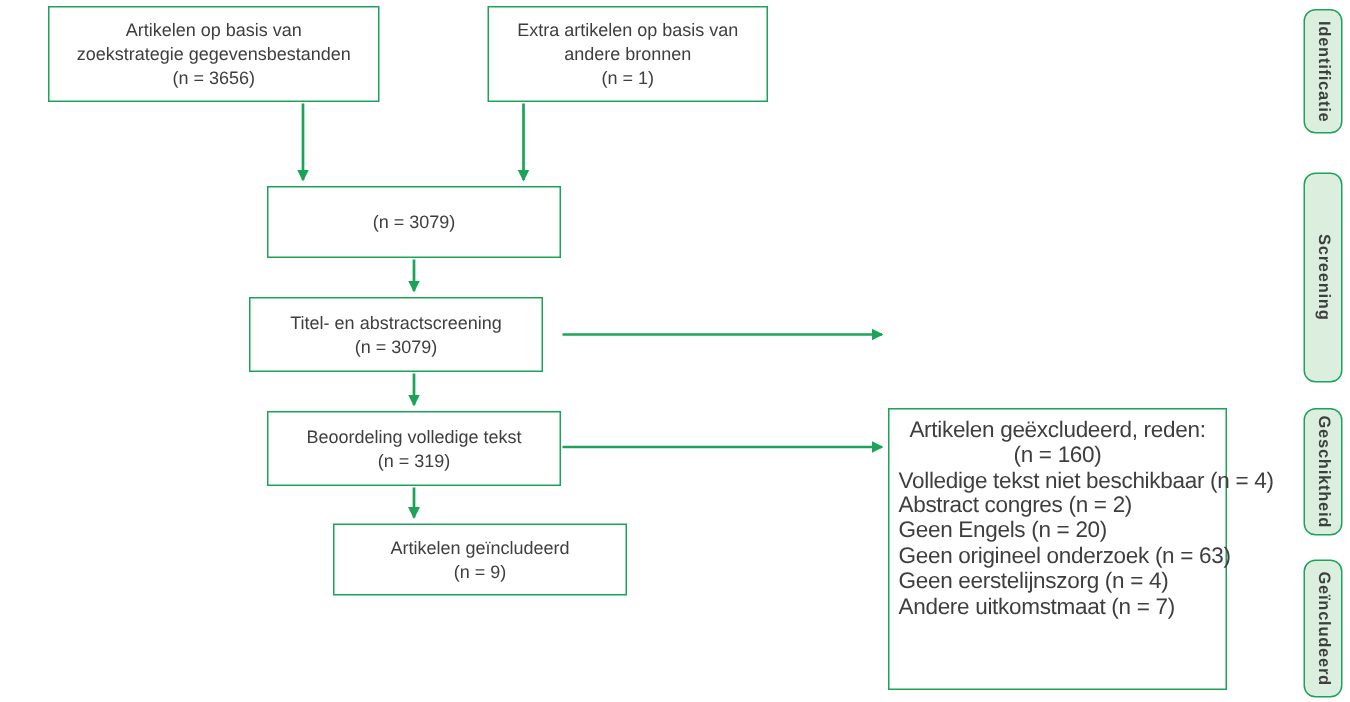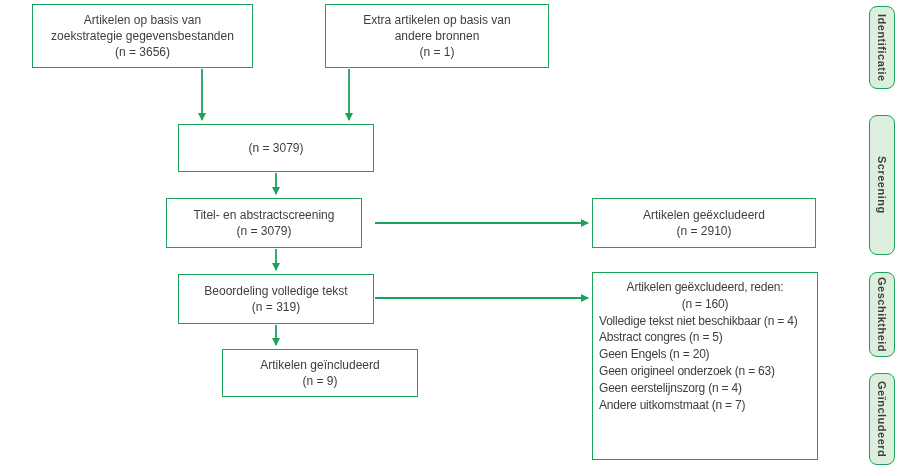--- a/index.html
+++ b/index.html
@@ -22,21 +22,21 @@
     text-align:center;
     font-size:12px; line-height:16px;
     font-weight:500;
   }
   .box .ln { white-space:nowrap; }
   .reasons {
     justify-content:flex-start;
     align-items:stretch;
     text-align:left;
     padding:6px 6px 4px 6px;
-    font-size:12px; line-height:16.8px;
+    font-size:15px; line-height:16.8px;
     letter-spacing:-0.2px;
   }
   .reasons .ctr { text-align:center; }
   .reasons .item { white-space:nowrap; }
   .stage {
     position:absolute;
     left:869px; width:26px;
     background:#dceede;
     border:1.5px solid #1ca35a;
     border-radius:8px;
@@ -73,21 +73,21 @@
       <line x1="375" y1="298" x2="588" y2="298" marker-end="url(#ah)"></line>
     </g>
   </svg>
 
   <div class="box" style="left:4px; top:4px; width:221px; height:64px;margin-left:28px;">
     <div class="ln">Artikelen op basis van</div>
     <div class="ln">zoekstrategie gegevensbestanden</div>
     <div class="ln">(n = 3656)</div>
   </div>
 
-  <div class="box" style="left:325px; top:4px; width:224px; height:64px;">
+  <div class="box" style="left:325px; top:4px; width:187px; height:64px;">
     <div class="ln">Extra artikelen op basis van</div>
     <div class="ln">andere bronnen</div>
     <div class="ln">(n = 1)</div>
   </div>
 
   <div class="box" style="left:178px; top:124px; width:196px; height:48px;">
     <div class="ln">(n = 3079)</div>
   </div>
 
   <div class="box" style="left:166px; top:198px; width:196px; height:50px;">
@@ -98,30 +98,26 @@
   <div class="box" style="left:178px; top:274px; width:196px; height:50px;">
     <div class="ln">Beoordeling volledige tekst</div>
     <div class="ln">(n = 319)</div>
   </div>
 
   <div class="box" style="left:178px; top:349px; width:196px; height:48px;margin-left:44px;">
     <div class="ln">Artikelen geïncludeerd</div>
     <div class="ln">(n = 9)</div>
   </div>
 
-  <div class="box" style="left:592px; top:198px; width:224px; height:50px;">
-    <div class="ln">Artikelen geëxcludeerd</div>
-    <div class="ln">(n = 2910)</div>
-  </div>
 
   <div class="box reasons" style="left:592px; top:272px; width:226px; height:188px;">
     <div class="ctr">Artikelen geëxcludeerd, reden:</div>
     <div class="ctr">(n = 160)</div>
     <div class="item">Volledige tekst niet beschikbaar (n = 4)</div>
-    <div class="item">Abstract congres (n = 5)</div>
+    <div class="item">Abstract congres (n = 2)</div>
     <div class="item">Geen Engels (n = 20)</div>
     <div class="item">Geen origineel onderzoek (n = 63)</div>
     <div class="item">Geen eerstelijnszorg (n = 4)</div>
     <div class="item">Andere uitkomstmaat (n = 7)</div>
   </div>
 
   <div class="stage" style="top:6px; height:83px;">
     <span>Identificatie</span>
   </div>
   <div class="stage" style="top:115px; height:140px;">

